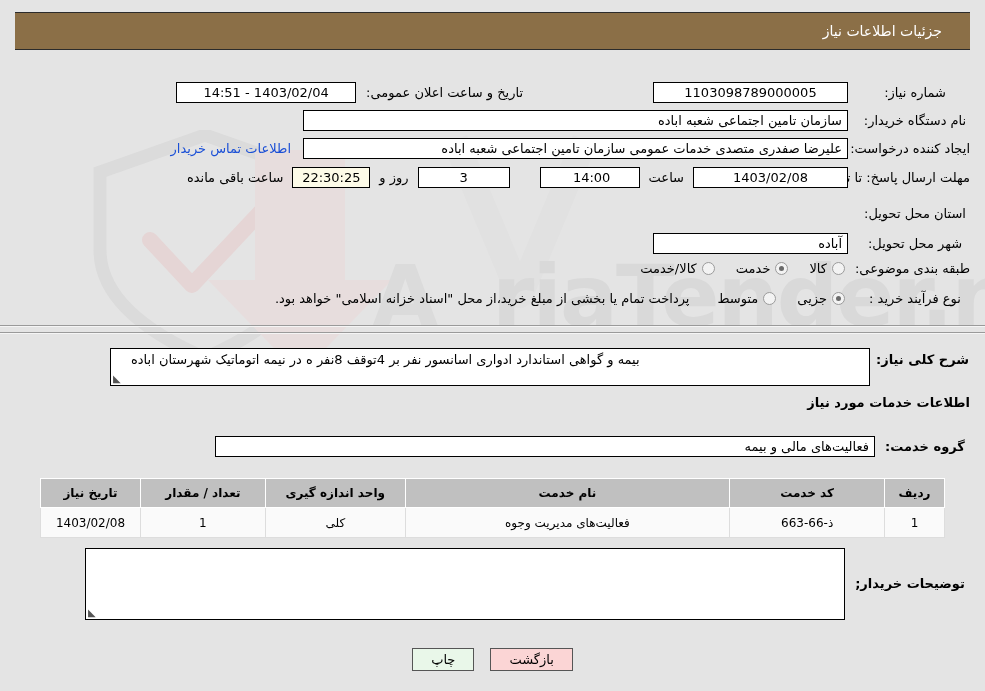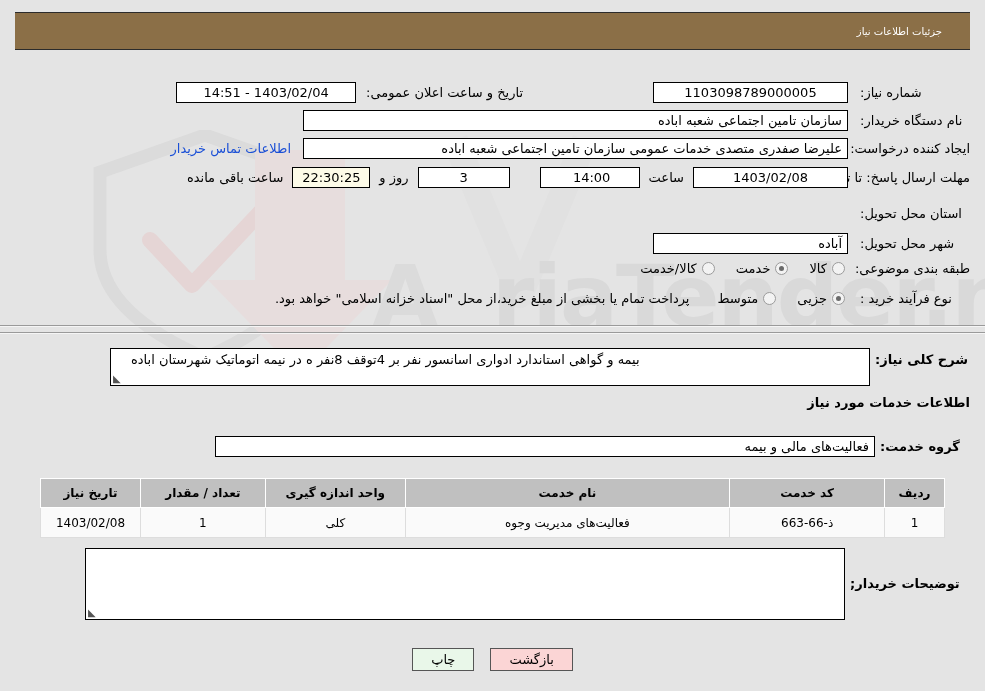--- a/index.html
+++ b/index.html
@@ -36,21 +36,21 @@
     background: #8b6f47;
     border-top: 1px solid #2b2b2b;
     border-bottom: 1px solid #2b2b2b;
     display: flex;
     align-items: center;
     justify-content: flex-start;
     z-index: 2;
   }
   .header-title {
     color: #ffffff;
-    font-size: 10px;
+    font-size: 14px;
     padding-right: 28px;
     font-weight: normal;
     letter-spacing: 0;
   }
 
   .sep {
     position: absolute;
     left: 0; width: 985px;
     height: 0;
     border-top: 1px solid #9a9a9a;
@@ -61,21 +61,21 @@
   
   .frow {
     position: absolute;
     display: flex;
     align-items: center;
     white-space: nowrap;
   }
   .lbl {
     font-size: 13px;
     color: #000;
-    text-align: left;
+    text-align: center;
   }
   .lbl-bold { font-weight: bold; }
 
   .fld {
     background: #ffffff;
     border: 1px solid #000000;
     height: 21px;
     line-height: 19px;
     font-size: 13px;
     color: #000;

